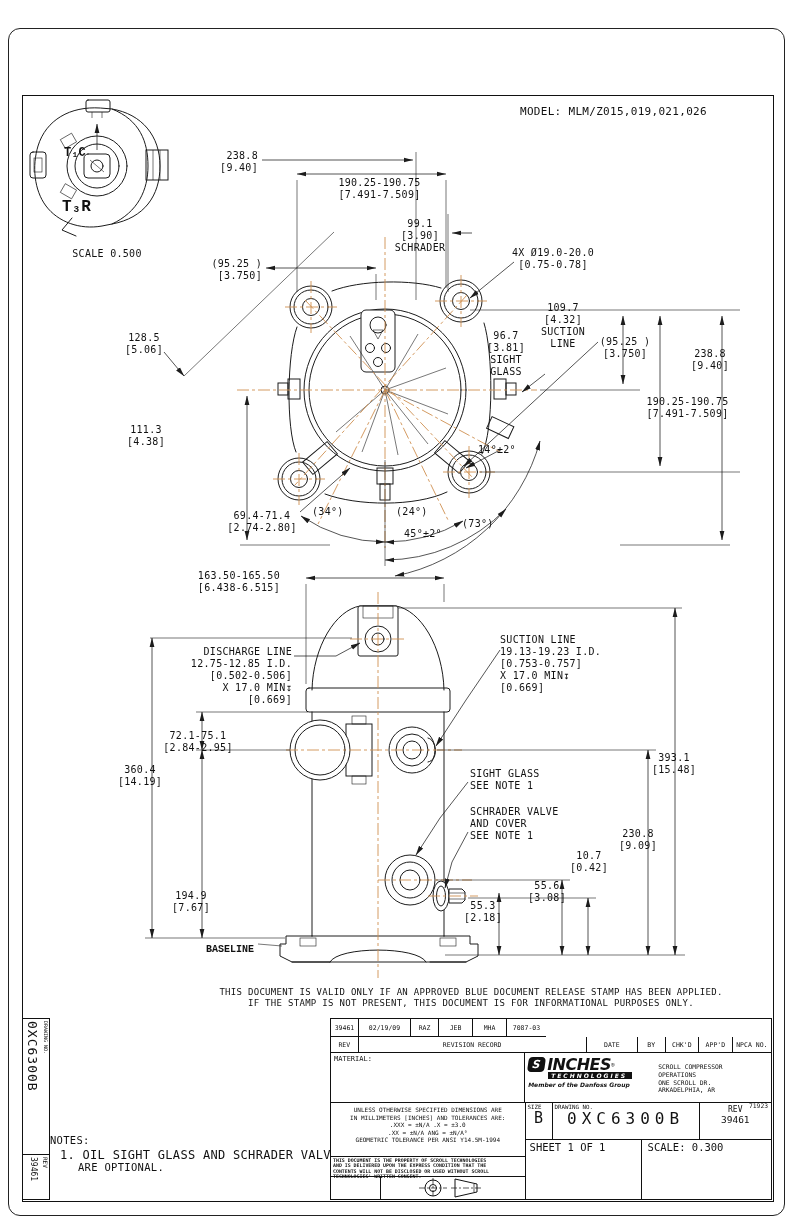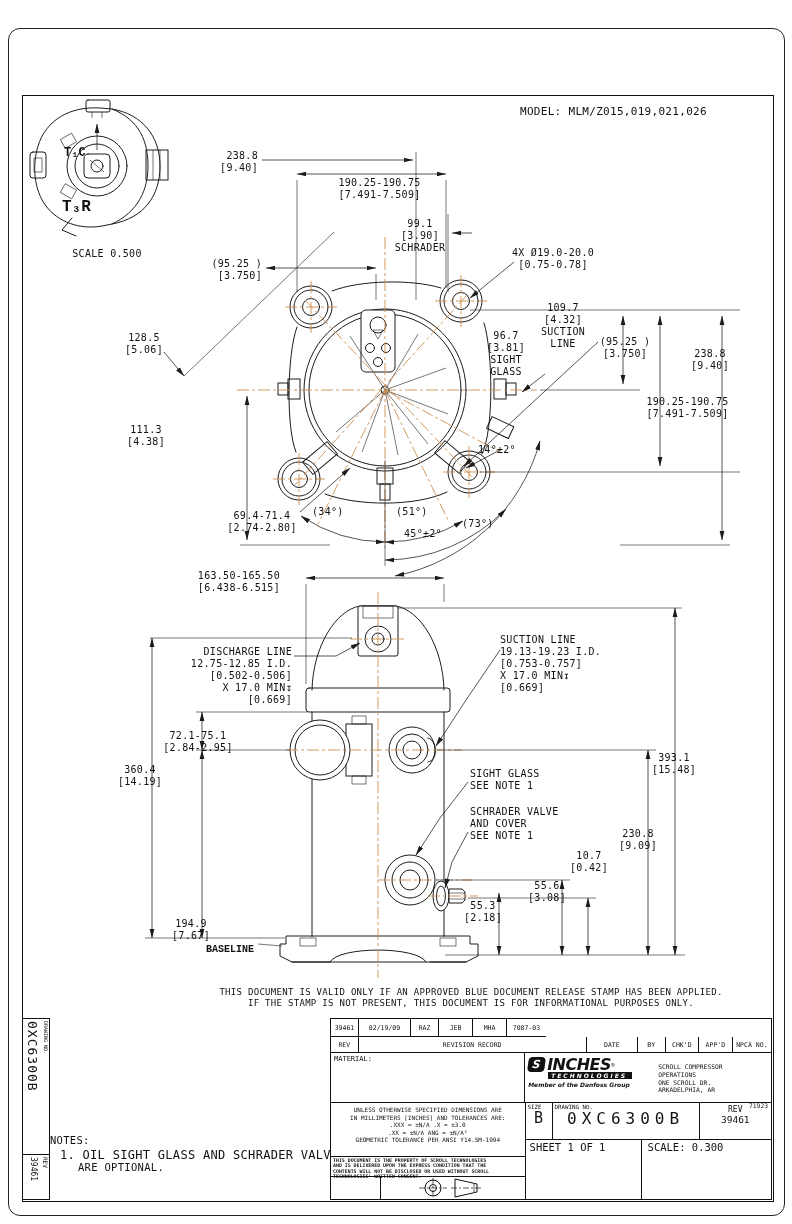--- a/index.html
+++ b/index.html
@@ -371,21 +371,21 @@
   <div class="lb ctr" style="left:592px;top:336px;width:66px;">(95.25  )
 [3.750]</div>
   <div class="lb ctr" style="left:682px;top:348px;width:56px;">238.8
 [9.40]</div>
   <div class="lb ctr" style="left:630px;top:396px;width:115px;">190.25-190.75
 [7.491-7.509]</div>
   <div class="lb" style="left:478px;top:444px;">14°±2°</div>
   <div class="lb ctr" style="left:218px;top:510px;width:88px;">69.4-71.4
 [2.74-2.80]</div>
   <div class="lb" style="left:312px;top:506px;">(34°)</div>
-  <div class="lb" style="left:396px;top:506px;">(51°)</div>
+  <div class="lb" style="left:396px;top:506px;">(24°)</div>
   <div class="lb" style="left:404px;top:528px;">45°±2°</div>
   <div class="lb" style="left:462px;top:518px;">(73°)</div>
 
   <div class="lb ra" style="left:158px;top:570px;width:122px;">163.50-165.50
 [6.438-6.515]</div>
   <div class="lb ra" style="left:152px;top:646px;width:140px;">DISCHARGE LINE
 12.75-12.85 I.D.
 [0.502-0.506]
 X 17.0 MIN↧
 [0.669]</div>
@@ -406,21 +406,21 @@
   <div class="lb ctr" style="left:646px;top:752px;width:56px;">393.1
 [15.48]</div>
   <div class="lb ctr" style="left:610px;top:828px;width:56px;">230.8
 [9.09]</div>
   <div class="lb ctr" style="left:564px;top:850px;width:50px;">10.7
 [0.42]</div>
   <div class="lb ctr" style="left:522px;top:880px;width:50px;">55.6
 [3.08]</div>
   <div class="lb ctr" style="left:458px;top:900px;width:50px;">55.3
 [2.18]</div>
-  <div class="lb ctr" style="left:164px;top:918px;width:54px;">194.9
+  <div class="lb ctr" style="left:164px;top:890px;width:54px;">194.9
 [7.67]</div>
   <div class="lb bold" style="left:206px;top:936px;font-size:10px;">BASELINE</div>
 
   <div class="lb ctr" style="left:135px;top:987px;width:672px;font-size:9px;">THIS DOCUMENT IS VALID ONLY IF AN APPROVED BLUE DOCUMENT RELEASE STAMP HAS BEEN APPLIED.</div>
   <div class="lb ctr" style="left:135px;top:998px;width:672px;font-size:9px;">IF THE STAMP IS NOT PRESENT, THIS DOCUMENT IS FOR INFORMATIONAL PURPOSES ONLY.</div>
 
   <div class="lb" style="left:50px;top:1134px;font-size:10.5px;">NOTES:</div>
   <div class="lb" style="left:60px;top:1148px;font-size:12px;">1. OIL SIGHT GLASS AND SCHRADER VALVE</div>
   <div class="lb" style="left:78px;top:1161px;font-size:10.5px;">ARE OPTIONAL.</div>
 

